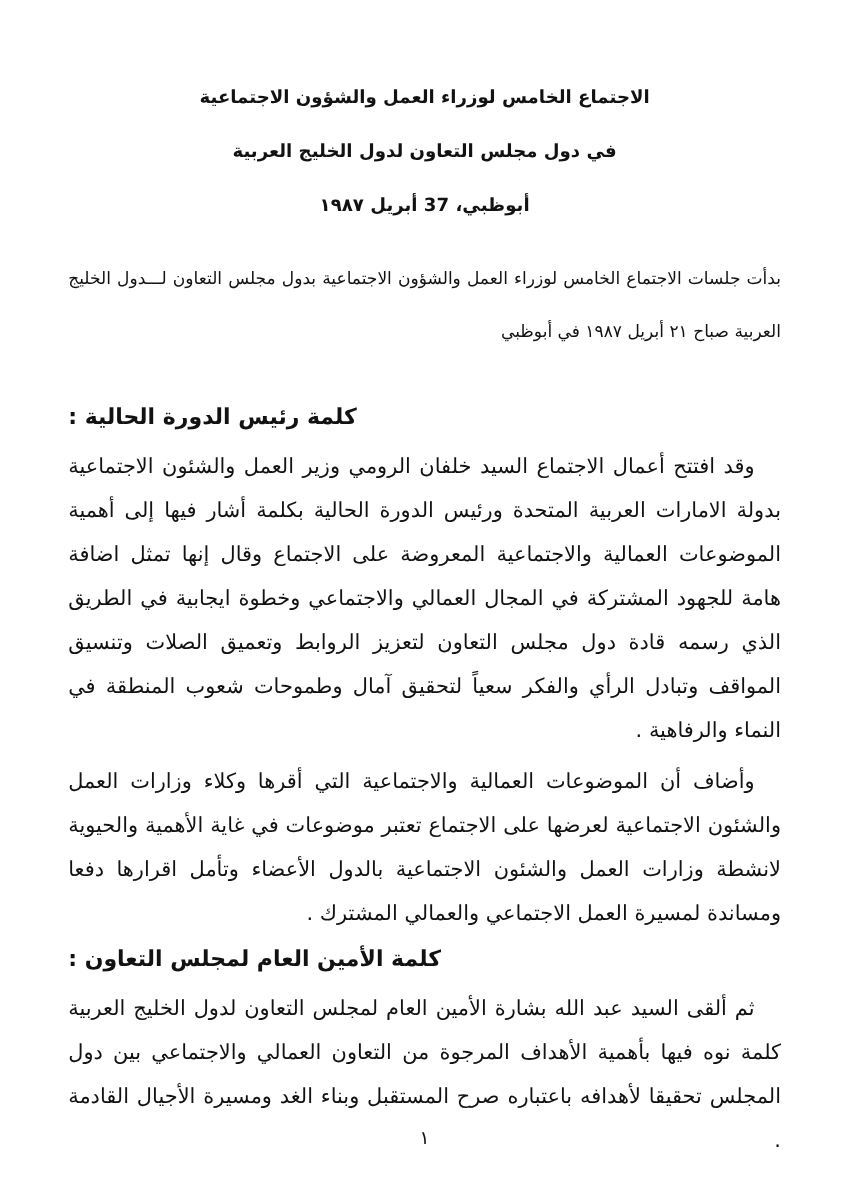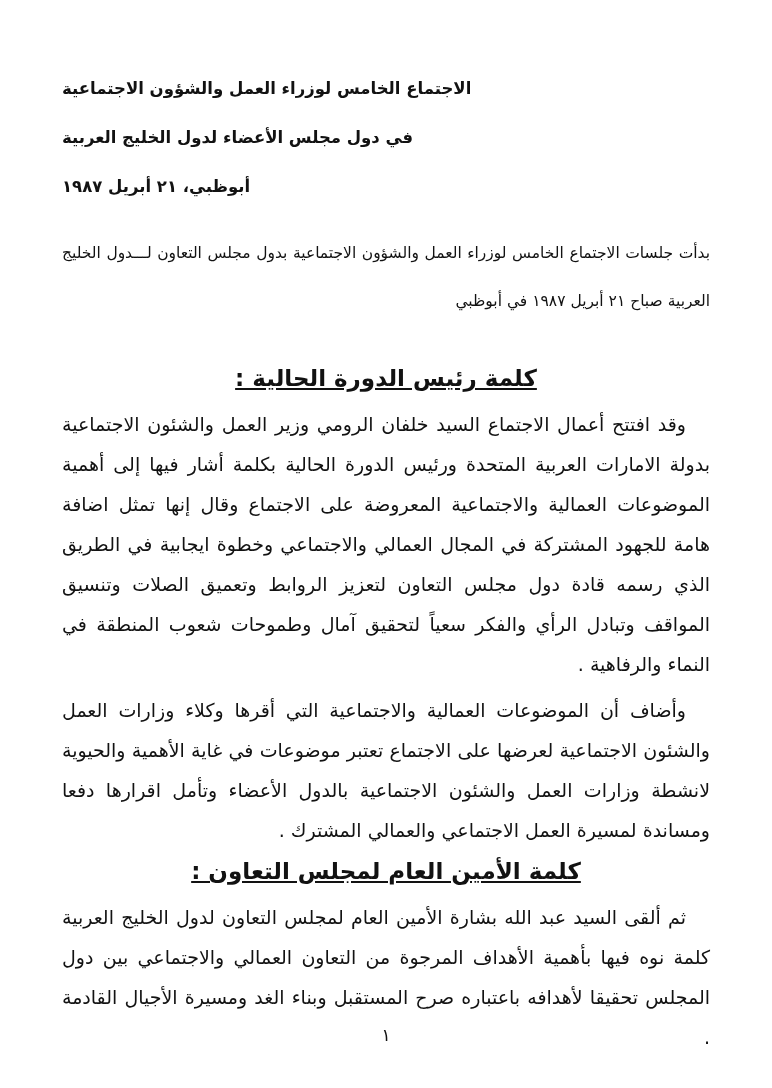--- a/index.html
+++ b/index.html
@@ -15,44 +15,43 @@
   }
   .page {
     position: relative;
     direction: rtl;
     width: 772px;
     height: 1088px;
     background: #ffffff;
     padding: 64px 62px 0 62px;
   }
   .title-block {
-    text-align: left;
+    text-align: center;
     margin-bottom: 18px;
   }
   .title-line {
     font-weight: bold;
     font-size: 16.5px;
     line-height: 49px;
     white-space: nowrap;
   }
   .intro {
     font-weight: normal;
     font-size: 15.5px;
     line-height: 48px;
     text-align: justify;
     text-align-last: right;
   }
   .section-heading {
     font-weight: bold;
-    font-size: 23px;
+    font-size: 20px;
     line-height: 30px;
     margin-top: 38px;
     margin-bottom: 11px;
-    text-align: center;
-    text-decoration: underline;
+    text-align: left;
   }
   .section-heading.tight {
     margin-top: 0;
   }
   .body-para {
     font-size: 19px;
     line-height: 40px;
     text-align: justify;
     text-align-last: right;
     text-indent: 24px;
@@ -69,22 +68,22 @@
     color: #121212;
   }
 </style>
 </head>
 <body>
 
 <div class="page">
 
   <header class="title-block">
     <div class="title-line">الاجتماع الخامس لوزراء العمل والشؤون الاجتماعية</div>
-    <div class="title-line">في دول مجلس الأعضاء لدول الخليج العربية</div>
-    <div class="title-line">أبوظبي، ٢١ أبريل ١٩٨٧</div>
+    <div class="title-line">في دول مجلس التعاون لدول الخليج العربية</div>
+    <div class="title-line">أبوظبي، 37 أبريل ١٩٨٧</div>
   </header>
 
   <p class="intro">بدأت جلسات الاجتماع الخامس لوزراء العمل والشؤون الاجتماعية بدول مجلس التعاون لـــدول الخليج العربية صباح ٢١ أبريل ١٩٨٧ في أبوظبي</p>
 
   <h2 class="section-heading">كلمة رئيس الدورة الحالية :</h2>
 
   <p class="body-para">وقد افتتح أعمال الاجتماع السيد خلفان الرومي وزير العمل والشئون الاجتماعية بدولة الامارات العربية المتحدة ورئيس الدورة الحالية بكلمة أشار فيها إلى أهمية الموضوعات العمالية والاجتماعية المعروضة على الاجتماع وقال إنها تمثل اضافة هامة للجهود المشتركة في المجال العمالي والاجتماعي وخطوة ايجابية في الطريق الذي رسمه قادة دول مجلس التعاون لتعزيز الروابط وتعميق الصلات وتنسيق المواقف وتبادل الرأي والفكر سعياً لتحقيق آمال وطموحات شعوب المنطقة في النماء والرفاهية .</p>
 
   <p class="body-para">وأضاف أن الموضوعات العمالية والاجتماعية التي أقرها وكلاء وزارات العمل والشئون الاجتماعية لعرضها على الاجتماع تعتبر موضوعات في غاية الأهمية والحيوية لانشطة وزارات العمل والشئون الاجتماعية بالدول الأعضاء وتأمل اقرارها دفعا ومساندة لمسيرة العمل الاجتماعي والعمالي المشترك .</p>
 

